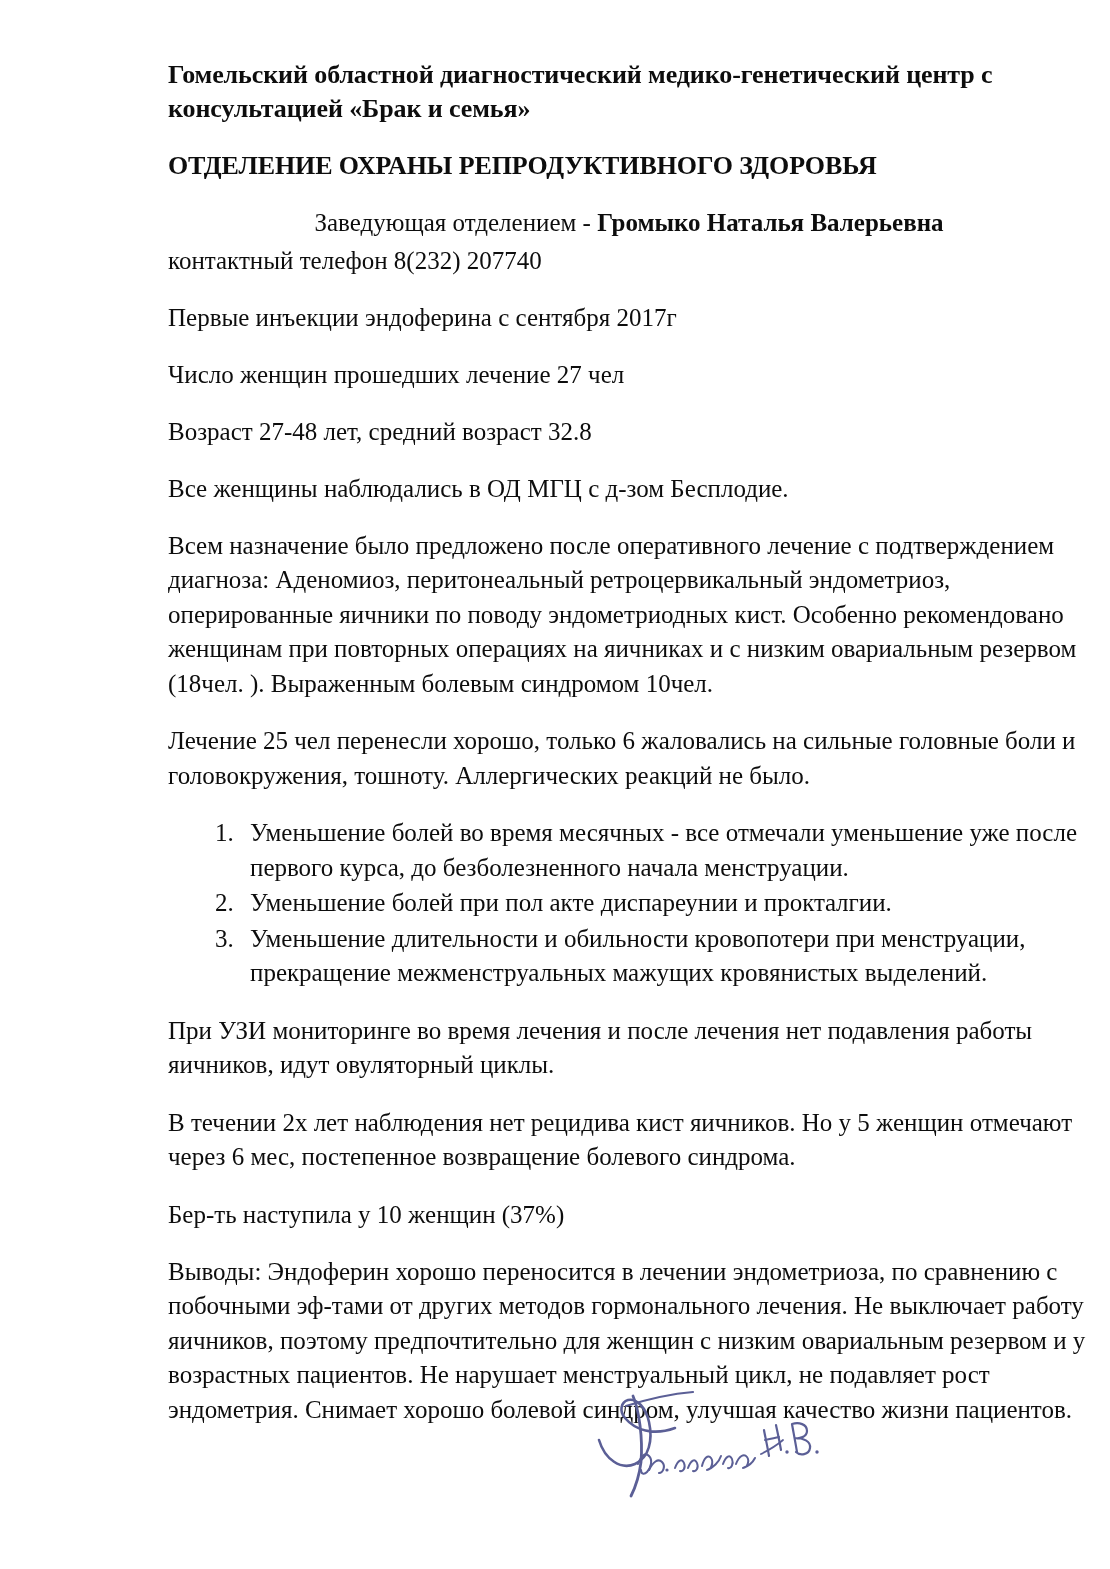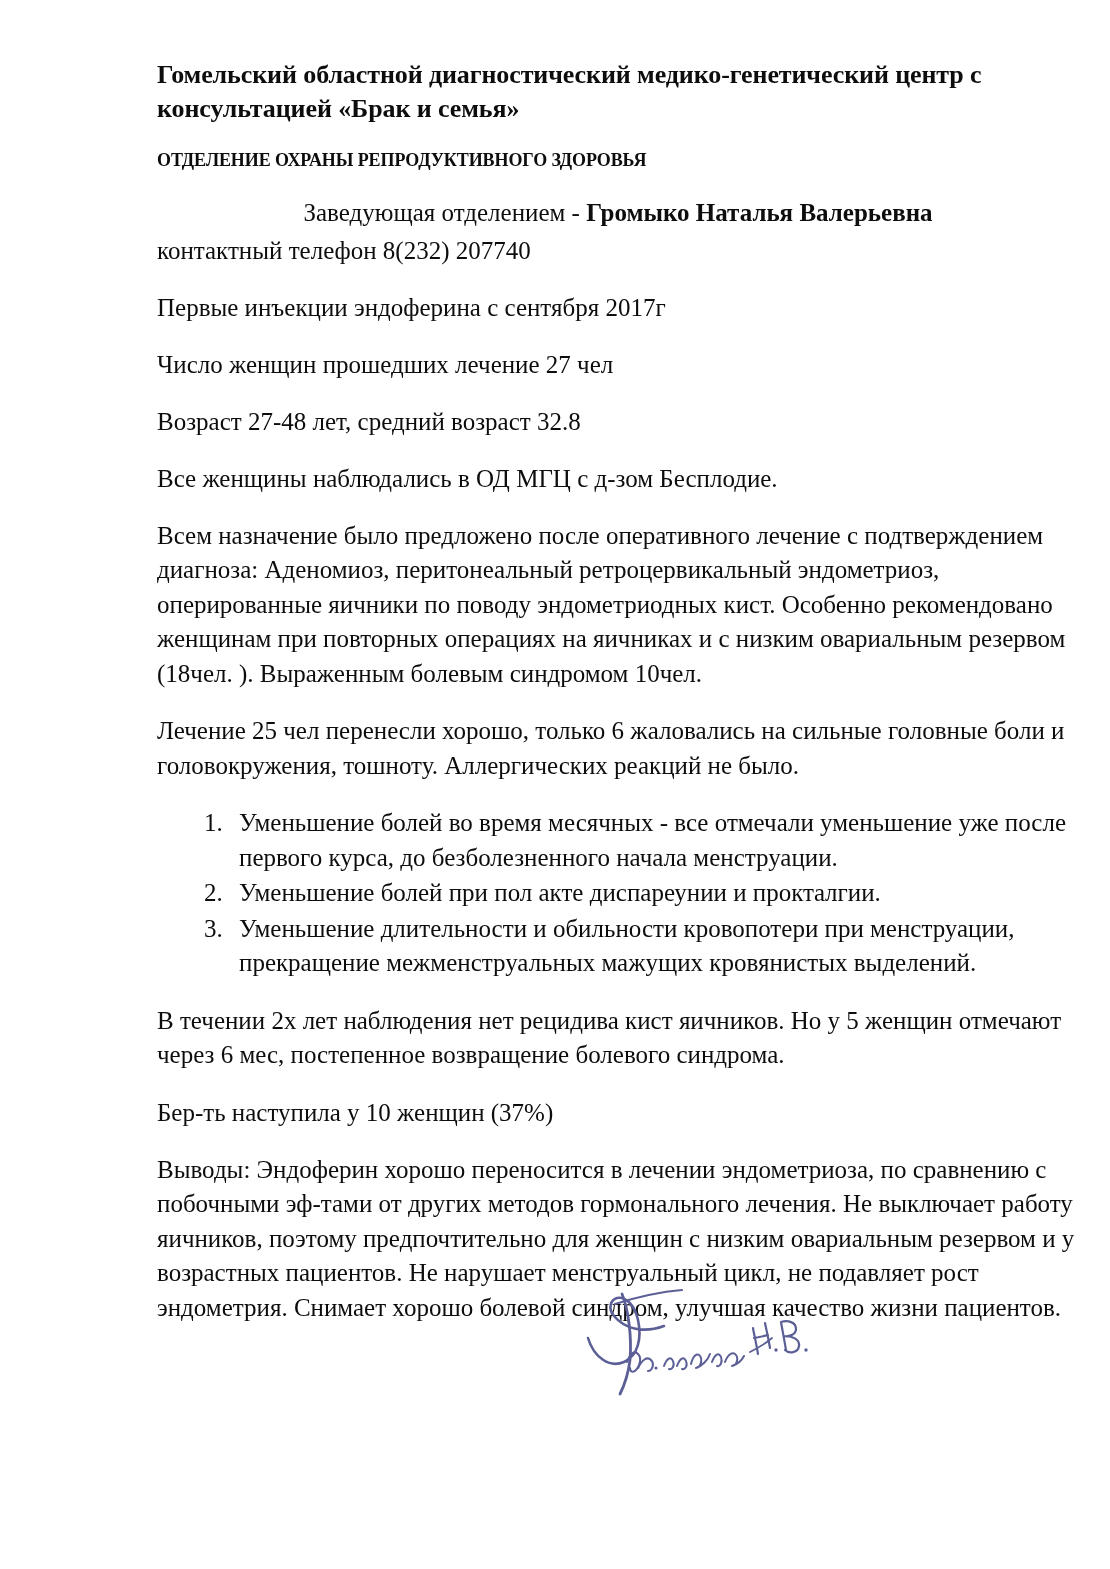--- a/index.html
+++ b/index.html
@@ -13,35 +13,35 @@
     width: 1110px;
     height: 1569px;
     background: #ffffff;
     box-sizing: border-box;
     overflow: hidden;
     font-family: "Liberation Serif", "DejaVu Serif", serif;
     color: #0d0d0d;
   }
   .content {
     position: absolute;
-    left: 157px;
+    left: 168px;
     top: 58px;
     width: 922px;
   }
 
   
   .org-title {
     font-size: 26px;
     font-weight: bold;
     line-height: 1.32;
     margin: 0 0 22px 0;
     letter-spacing: -0.1px;
   }
   .dept-title {
-    font-size: 18px;
+    font-size: 26px;
     font-weight: bold;
     line-height: 1.28;
     margin: 0 0 24px 0;
     letter-spacing: -0.1px;
   }
   .para {
     font-size: 25px;
     line-height: 1.36;
     margin: 0 0 23px 0;
   }
@@ -113,20 +113,21 @@
 
     <p class="para block">Лечение 25 чел перенесли хорошо, только 6 жаловались на сильные головные боли и головокружения, тошноту.  Аллергических реакций не было.</p>
 
 
     <ol class="findings">
       <li>Уменьшение болей во время месячных - все отмечали  уменьшение уже после первого курса, до безболезненного начала менструации.</li>
       <li>Уменьшение болей при пол акте диспареунии и проктaлгии.</li>
       <li>Уменьшение длительности и обильности кровопотери при менструации, прекращение межменструальных мажущих кровянистых выделений.</li>
     </ol>
 
+    <p class="para block">При УЗИ мониторинге во время лечения и после лечения нет подавления работы яичников, идут овуляторный циклы.</p>
 
     <p class="para block">В течении 2х лет наблюдения нет рецидива кист яичников. Но у 5 женщин отмечают через 6 мес, постепенное возвращение болевого синдрома.</p>
 
     <p class="para">Бер-ть наступила у 10 женщин (37%)</p>
 
     <p class="para block">Выводы: Эндоферин хорошо переносится в лечении эндометриоза, по сравнению с побочными эф-тами от других методов гормонального лечения. Не выключает работу яичников, поэтому предпочтительно для женщин с низким овариальным резервом и у возрастных пациентов. Не нарушает менструальный цикл, не подавляет рост эндометрия. Снимает хорошо болевой синдром, улучшая качество жизни пациентов.</p>
 
     <p class="sign-row">
 
       <svg class="signature" viewBox="0 0 260 130" aria-hidden="true">

